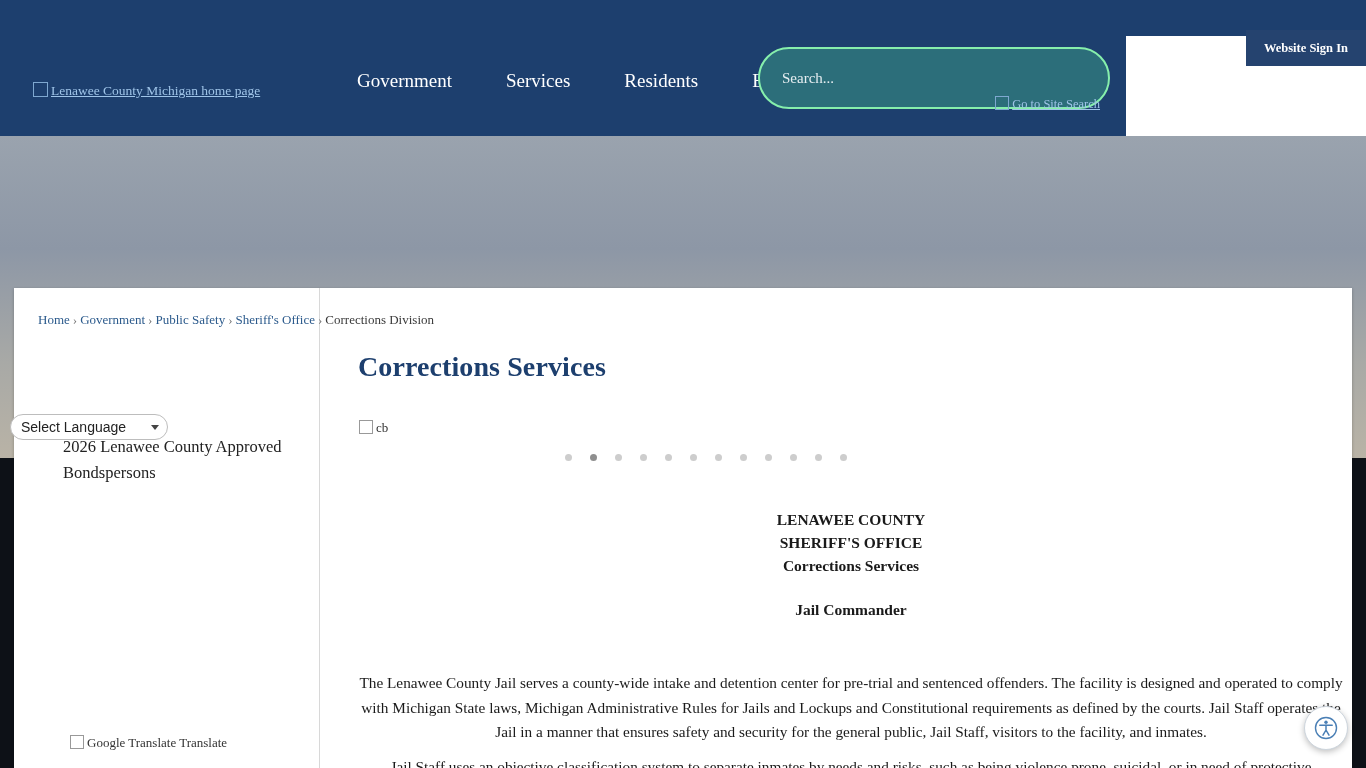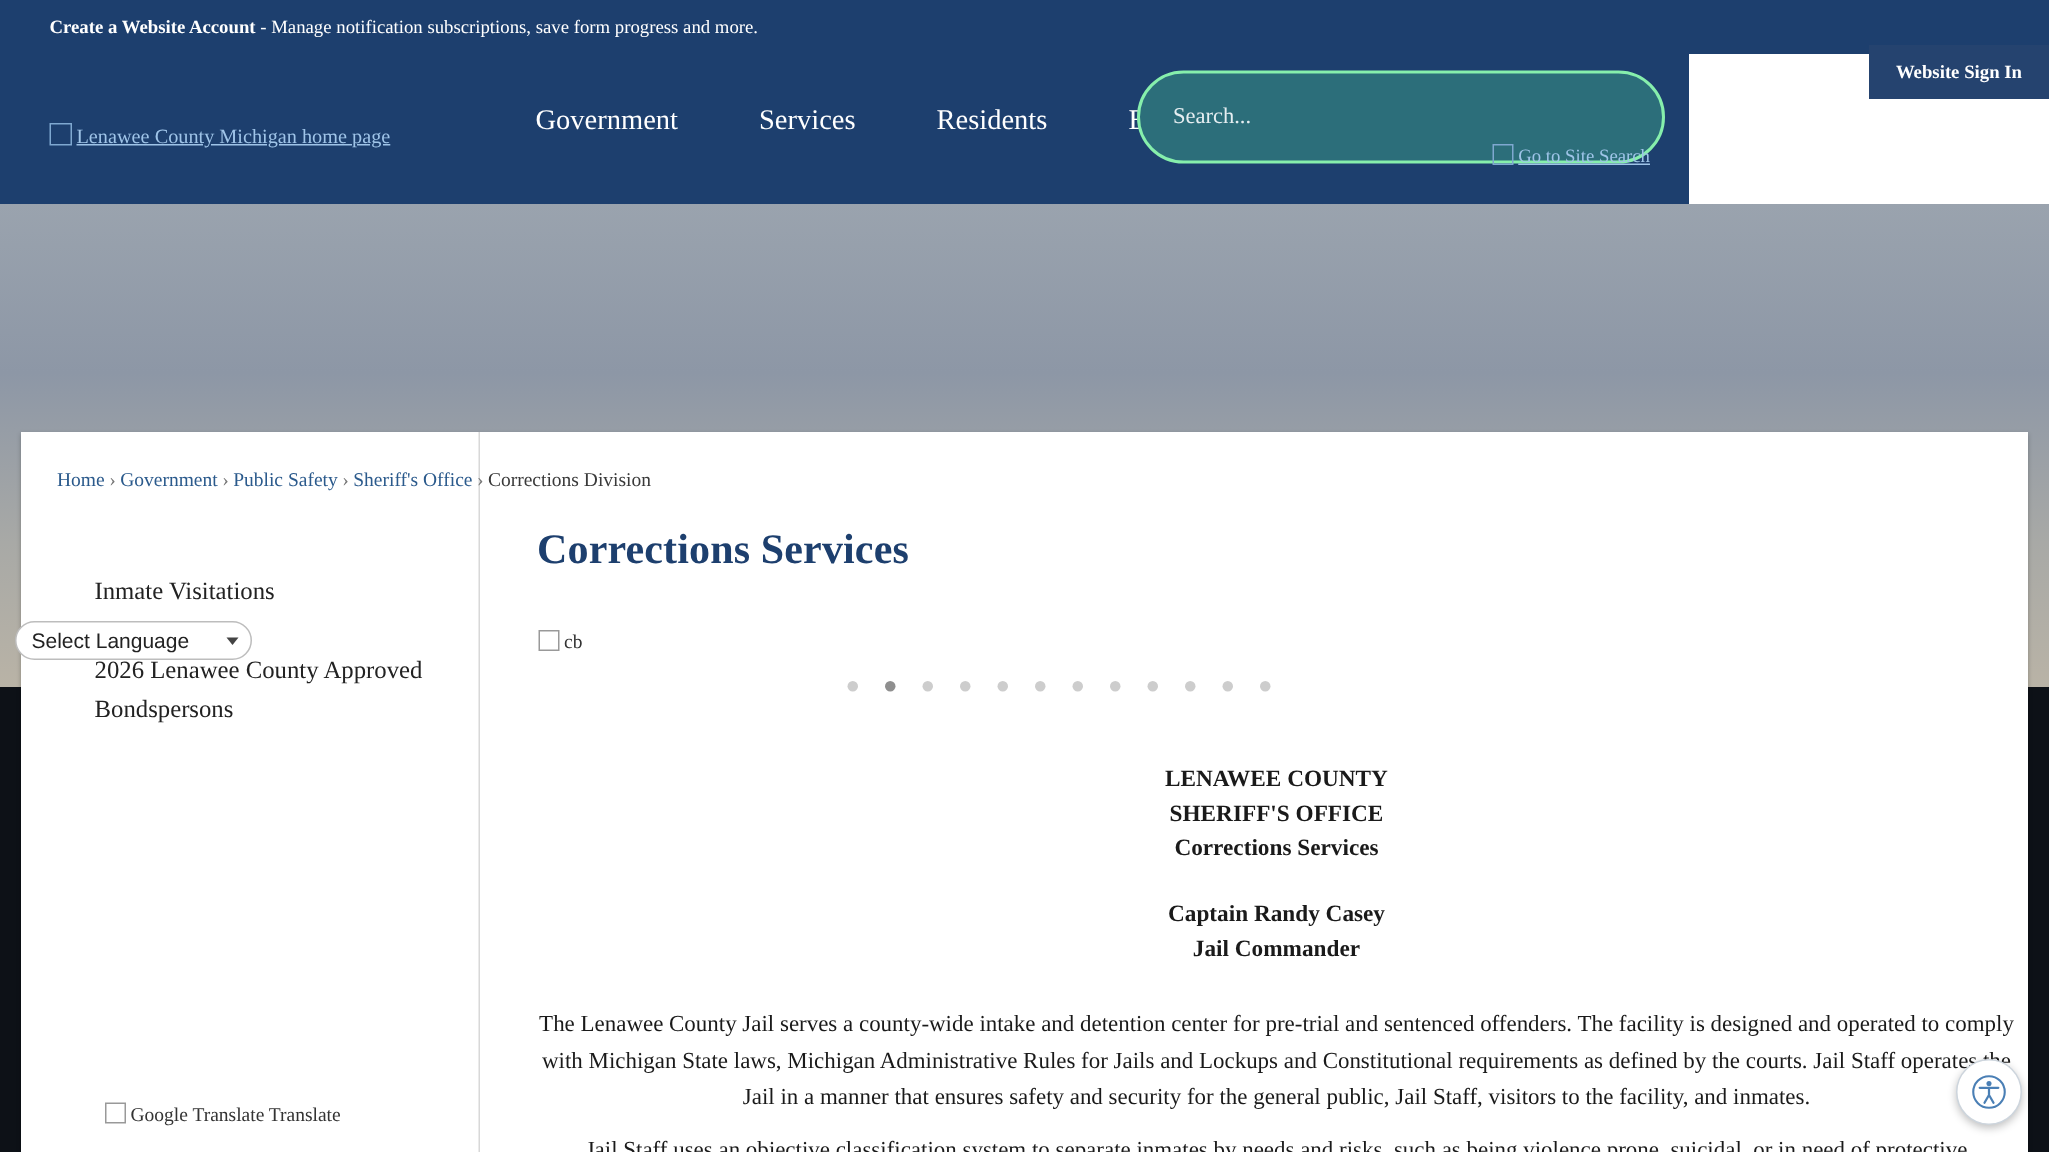--- a/index.html
+++ b/index.html
@@ -326,23 +326,20 @@
 </style>
 </head>
 <body>
 
 <div class="page">
 
   <div class="hero"></div>
   <div class="hero-dark"></div>
 
   <div class="utility-bar">
-    <div class="utility-text">
-      <b>Create a Website Account</b><span class="muted"> - Manage notification subscriptions, save form progress and more.</span>
-    </div>
     <button class="signin-btn">Website Sign In</button>
   </div>
 
   <div class="header">
     <a class="logo-broken">Lenawee County Michigan home page</a>
 
     <div class="nav">
       <div class="nav-item">Government</div>
       <div class="nav-item">Services</div>
       <div class="nav-item">Residents</div>
@@ -352,21 +349,20 @@
 
     <div class="search-wrap">
       <input class="search-input" type="text" placeholder="Search..." style="">
       <span class="search-icon-broken">Go to Site Search</span>
     </div>
   </div>
 
   <div class="content-card">
 
     <div class="sidebar">
-      <div class="side-link i1">Inmate Visitations</div>
       <div class="side-link i2">2026 Lenawee County Approved Bondspersons</div>
     </div>
 
     <div class="main"></div>
 
     <div class="breadcrumb">
       <a>Home</a><span class="sep">›</span><a>Government</a><span class="sep">›</span><a>Public Safety</a><span class="sep">›</span><a>Sheriff's Office</a><span class="sep">›</span><span class="current">Corrections Division</span>
     </div>
 
     <h1 class="page-title">Corrections Services</h1>
@@ -386,21 +382,20 @@
       <span class="dot"></span>
       <span class="dot"></span>
       <span class="dot"></span>
     </div>
 
     <div class="center-block">
       <div class="ln">LENAWEE COUNTY</div>
       <div class="ln">SHERIFF'S OFFICE</div>
       <div class="ln">Corrections Services</div>
       <div class="gap"></div>
-      <div class="ln">Captain Randy Casey</div>
       <div class="ln">Jail Commander</div>
     </div>
 
     <p class="body-para p1">The Lenawee County Jail serves a county-wide intake and detention center for pre-trial and sentenced offenders.  The facility is designed and operated to comply with Michigan State laws, Michigan Administrative Rules for Jails and Lockups and Constitutional requirements as defined by the courts.  Jail Staff operates the Jail in a manner that ensures safety and security for the general public, Jail Staff, visitors to the facility, and inmates.</p>
     <p class="body-para p2">Jail Staff uses an objective classification system to separate inmates by needs and risks, such as being violence prone, suicidal, or in need of protective</p>
   </div>
 
   <div class="lang-widget">
     <span>Select Language</span>
     <span class="caret"></span>

